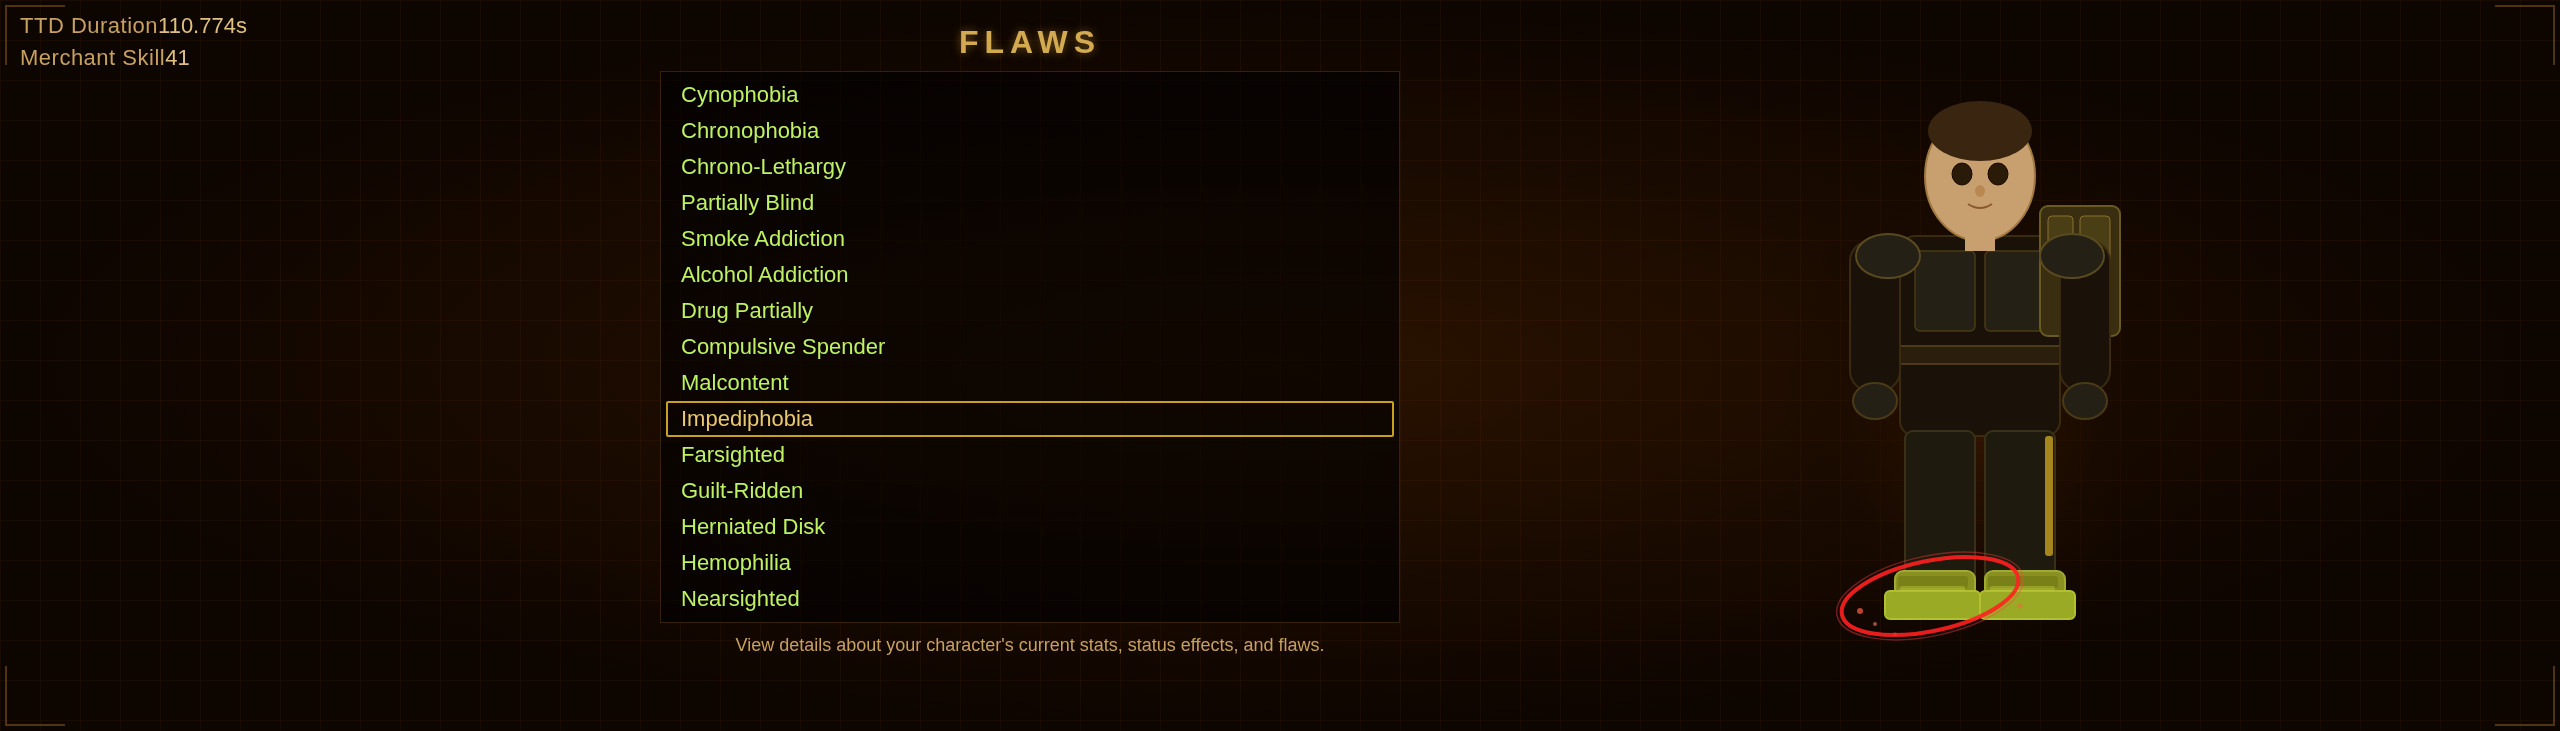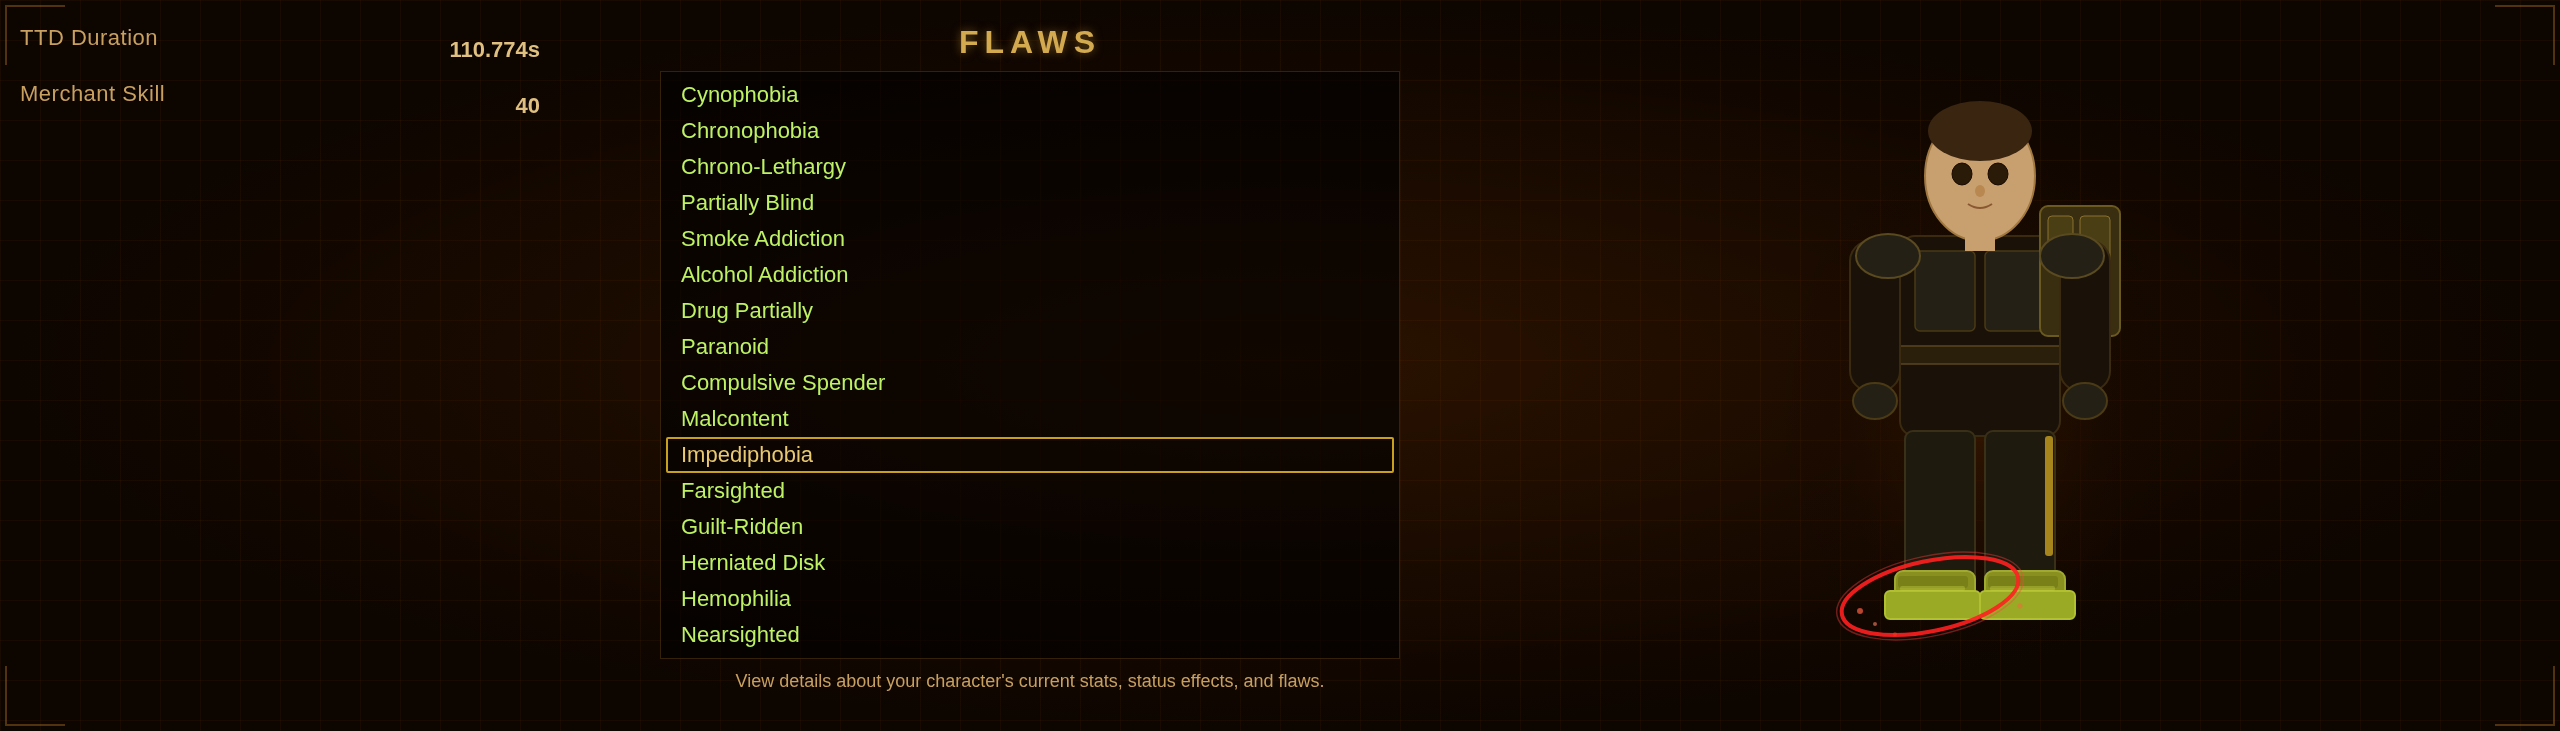--- a/index.html
+++ b/index.html
@@ -32,37 +32,36 @@
       position: absolute;
       top: 0;
       left: 0;
       width: 560px;
       height: 100%;
       padding: 10px 20px;
     }
 
     .stat-row {
       display: flex;
-      justify-content: space-between;
+      justify-content: flex-start;
       align-items: center;
       padding: 3px 0;
     }
 
     .stat-label {
       color: #c8a060;
       font-size: 22px;
       font-weight: normal;
       letter-spacing: 0.5px;
     }
 
     .stat-value {
       color: #e0c080;
       font-size: 22px;
-      font-weight: bold;
-      margin-top: 24px;
+      font-weight: normal;
     }
 
     
     .center-panel {
       position: absolute;
       top: 0;
       left: 560px;
       width: 940px;
       height: 100%;
       display: flex;
@@ -179,21 +178,21 @@
 
 <div class="left-panel">
 
   <div id="stats-container">
       <div class="stat-row">
         <span class="stat-label">TTD Duration</span>
         <span class="stat-value">110.774s</span>
       </div>
       <div class="stat-row">
         <span class="stat-label">Merchant Skill</span>
-        <span class="stat-value">40</span>
+        <span class="stat-value">41</span>
       </div>
     </div>
 </div>
 
 <div class="center-panel">
   <div class="flaws-title">FLAWS</div>
   <div class="flaws-container" id="flaws-list">
 
   <div class="flaw-item">
         <span class="flaw-label">Cynophobia</span>
@@ -208,23 +207,20 @@
         <span class="flaw-label">Partially Blind</span>
       </div>
       <div class="flaw-item">
         <span class="flaw-label">Smoke Addiction</span>
       </div>
       <div class="flaw-item">
         <span class="flaw-label">Alcohol Addiction</span>
       </div>
       <div class="flaw-item">
         <span class="flaw-label">Drug Partially</span>
-      </div>
-      <div class="flaw-item">
-        <span class="flaw-label">Paranoid</span>
       </div>
       <div class="flaw-item">
         <span class="flaw-label">Compulsive Spender</span>
       </div>
       <div class="flaw-item">
         <span class="flaw-label">Malcontent</span>
       </div>
       <div class="flaw-item selected">
         <span class="flaw-label">Impediphobia</span>
       </div>

